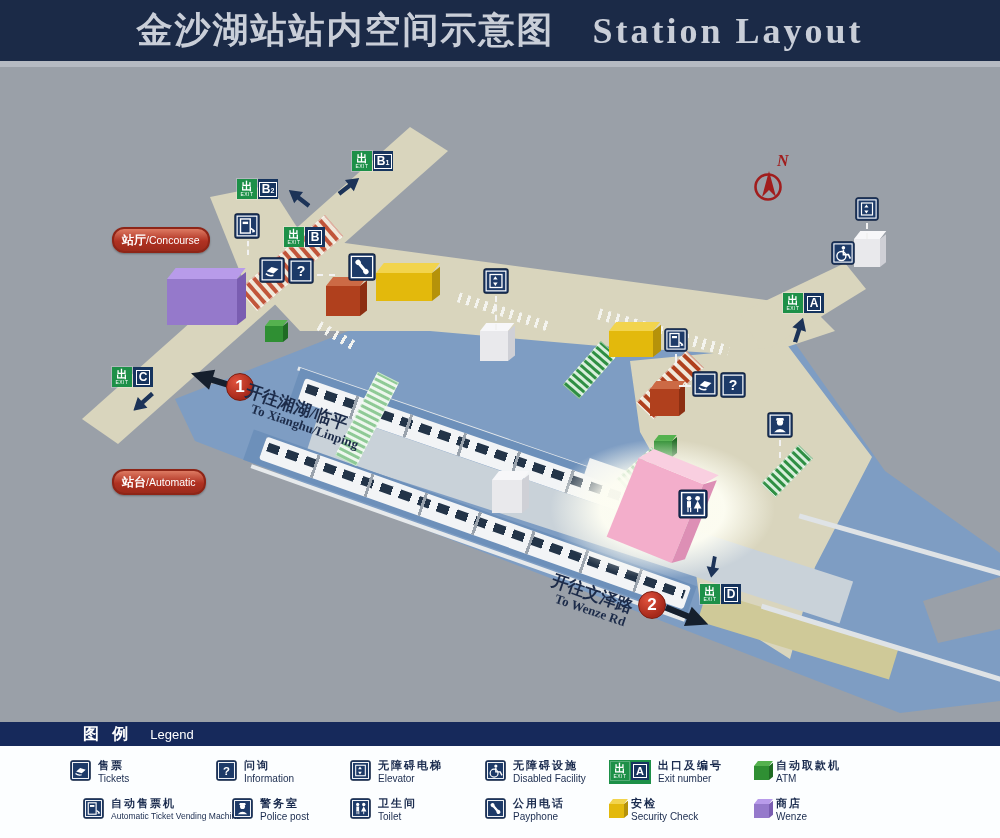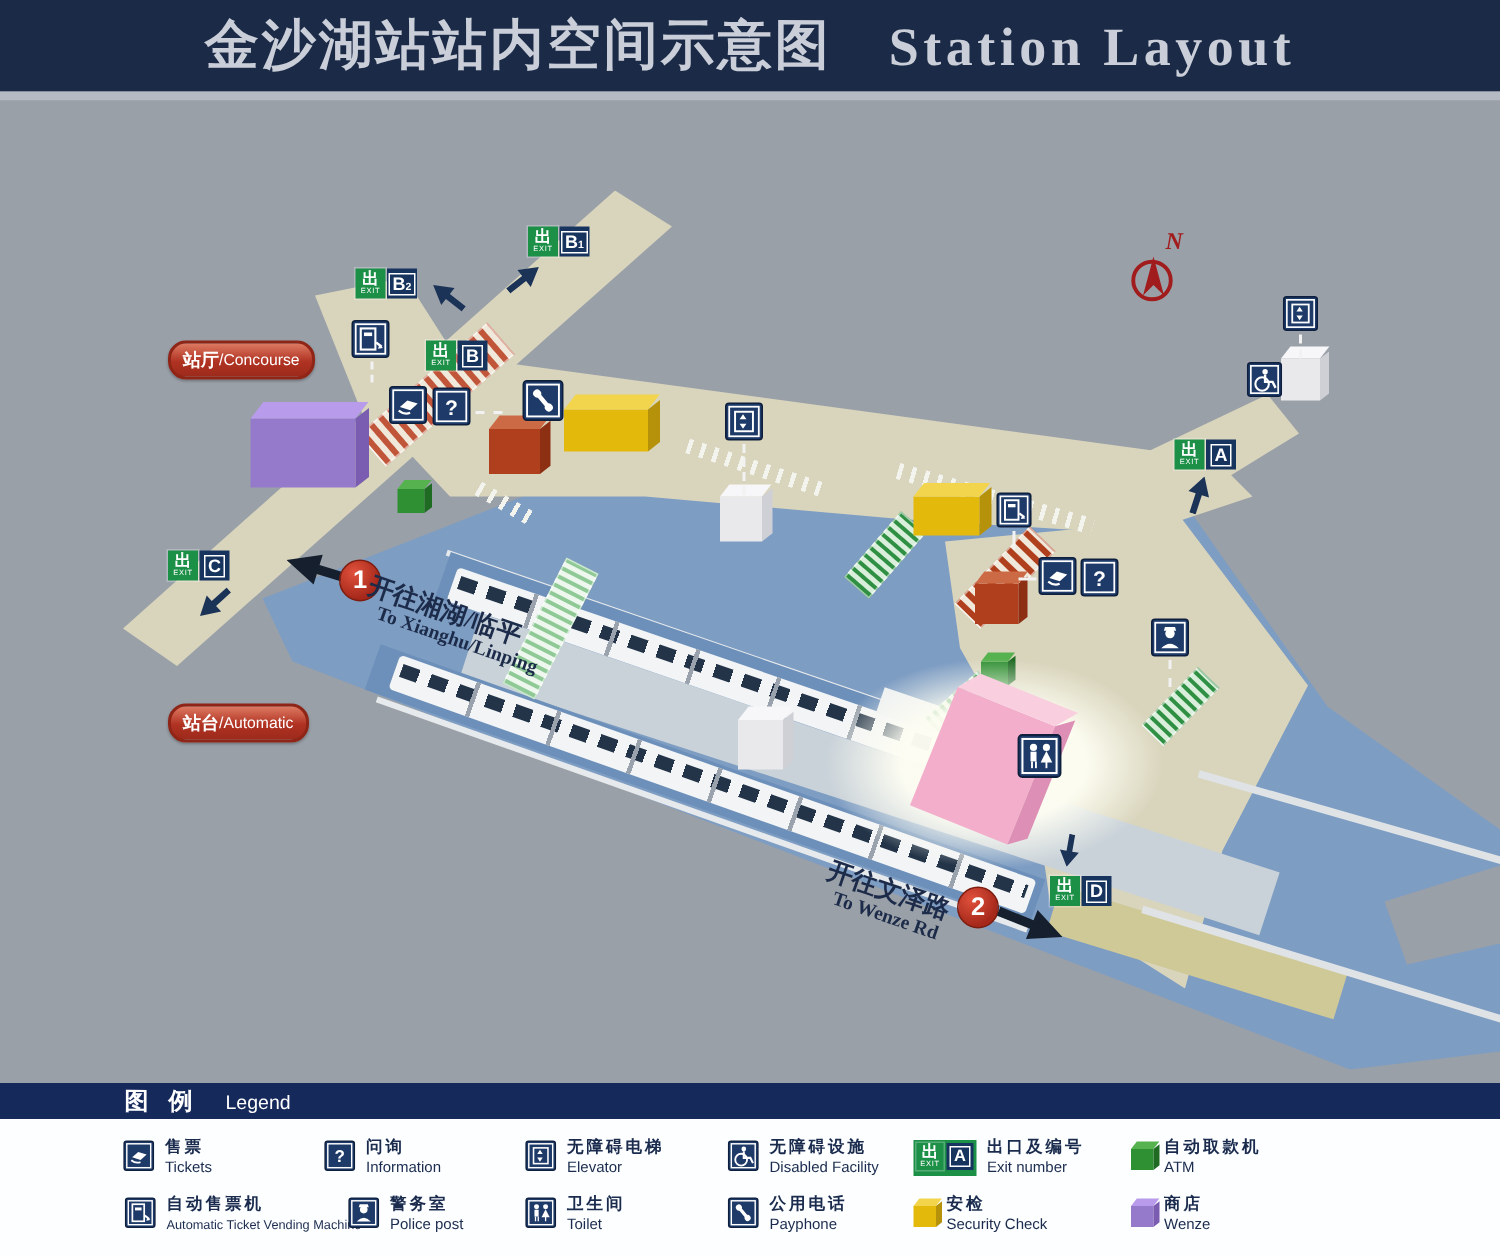--- a/index.html
+++ b/index.html
@@ -338,21 +338,21 @@
       </svg>
     </div>
   </div>
 
   <div class="abs lbar">
     <span class="zh">图   例</span>
     <span class="en">Legend</span>
   </div>
   <div class="abs lbody">
 
-    <div class="litem" style="left:82px;top:14px">
+    <div class="litem" style="left:70px;top:14px">
       <svg class="cubeL" width="21" height="21" viewBox="0 0 24 24">
           <use href="#g-tickets"></use>
         </svg>
       <span class="ltxt">
           <b>售票</b>
           <i>Tickets</i>
         </span>
     </div>
     <div class="litem" style="left:216px;top:14px">
       <svg class="cubeL" width="21" height="21" viewBox="0 0 24 24">

